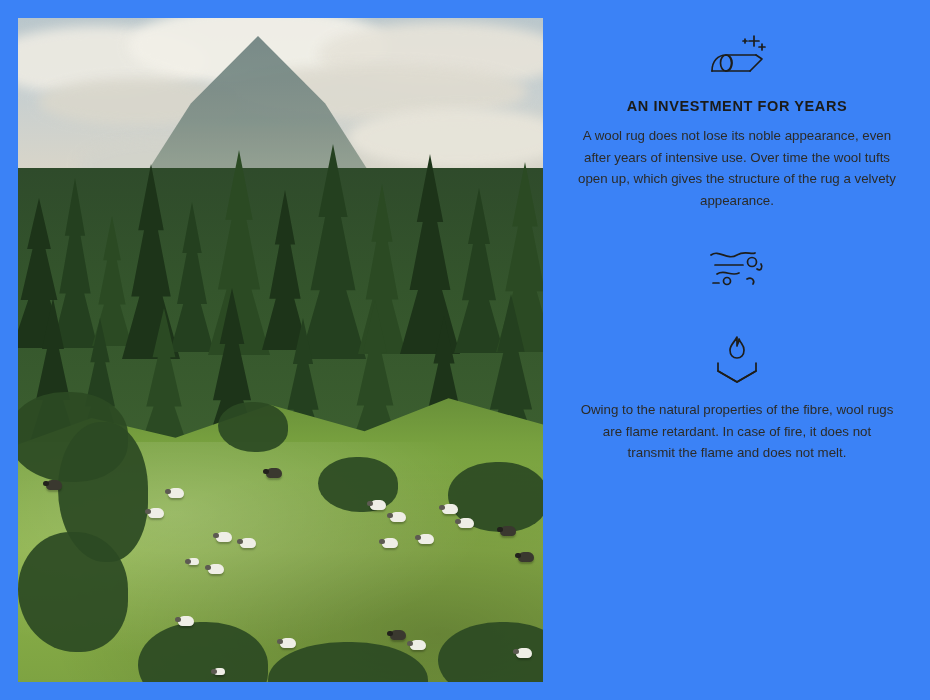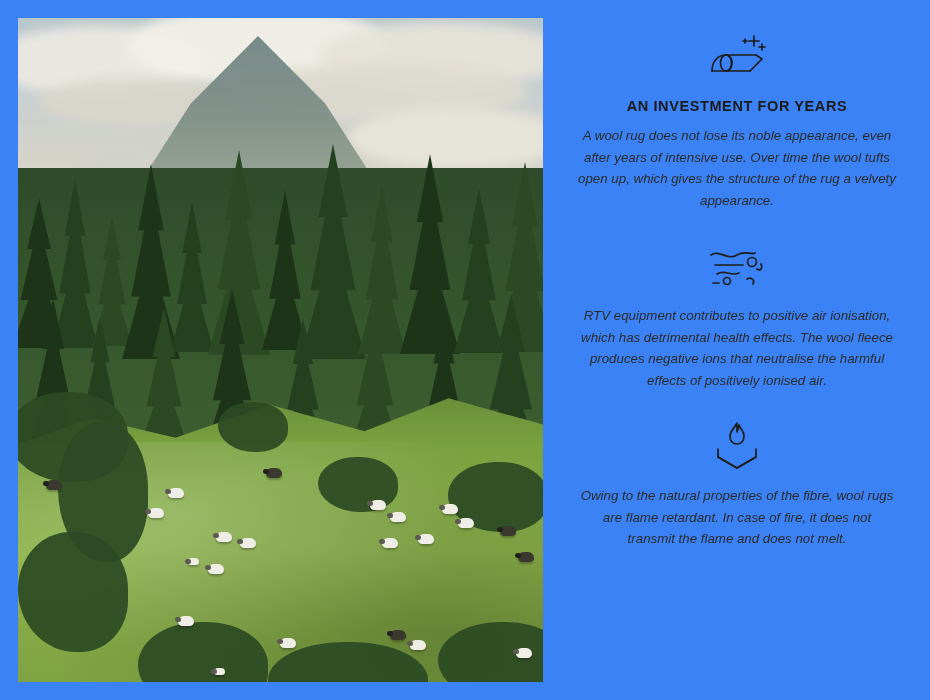--- a/index.html
+++ b/index.html
@@ -165,21 +165,20 @@
     letter-spacing: .6px;
     margin: 0 0 11px 0;
     color: #1b1b19;
   }
   .feature-text {
     font-size: 13.3px;
     line-height: 1.62;
     color: #2b2b29;
     margin: 0 auto;
     max-width: 320px;
-    font-style: italic;
   }
 </style>
 </head>
 <body>
 
 <div class="page">
 
   <div class="photo-col">
     <div class="photo">
       <div class="sky"></div>
@@ -280,21 +279,20 @@
           <path d="M6 14 C14 8 22 20 32 14 C40 9 46 14 50 12"></path>
           <path d="M10 24 L38 24"></path>
           <path d="M12 33 C20 28 26 36 34 32"></path>
           <circle cx="47" cy="21" r="4.5"></circle>
           <path d="M52 28 C56 31 58 26 56 23"></path>
           <circle cx="22" cy="40" r="3.5"></circle>
           <path d="M42 38 C47 35 50 40 48 43"></path>
           <path d="M8 42 L14 42"></path>
         </svg>
       </div>
-      <p class="feature-text">RTV equipment contributes to positive air ionisation, which has detrimental health effects. The wool fleece produces negative ions that neutralise the harmful effects of positively ionised air.</p>
     </div>
 
     <div class="feature">
       <div class="feature-icon">
         <svg width="62" height="54" viewBox="0 0 62 54" fill="none" stroke="#1d1d1b" stroke-width="1.7" stroke-linecap="round" stroke-linejoin="round">
           <path d="M31 4 C28 10 24 12 24 17 C24 22 27 25 31 25 C35 25 38 22 38 17 C38 12 35 11 33 6 C33 10 31 11 31 13 C31 10 31 7 31 4 Z"></path>
           <path d="M12 30 L12 38 L31 49 L50 38 L50 30"></path>
           <path d="M12 38 L31 49 L50 38"></path>
         </svg>
       </div>

